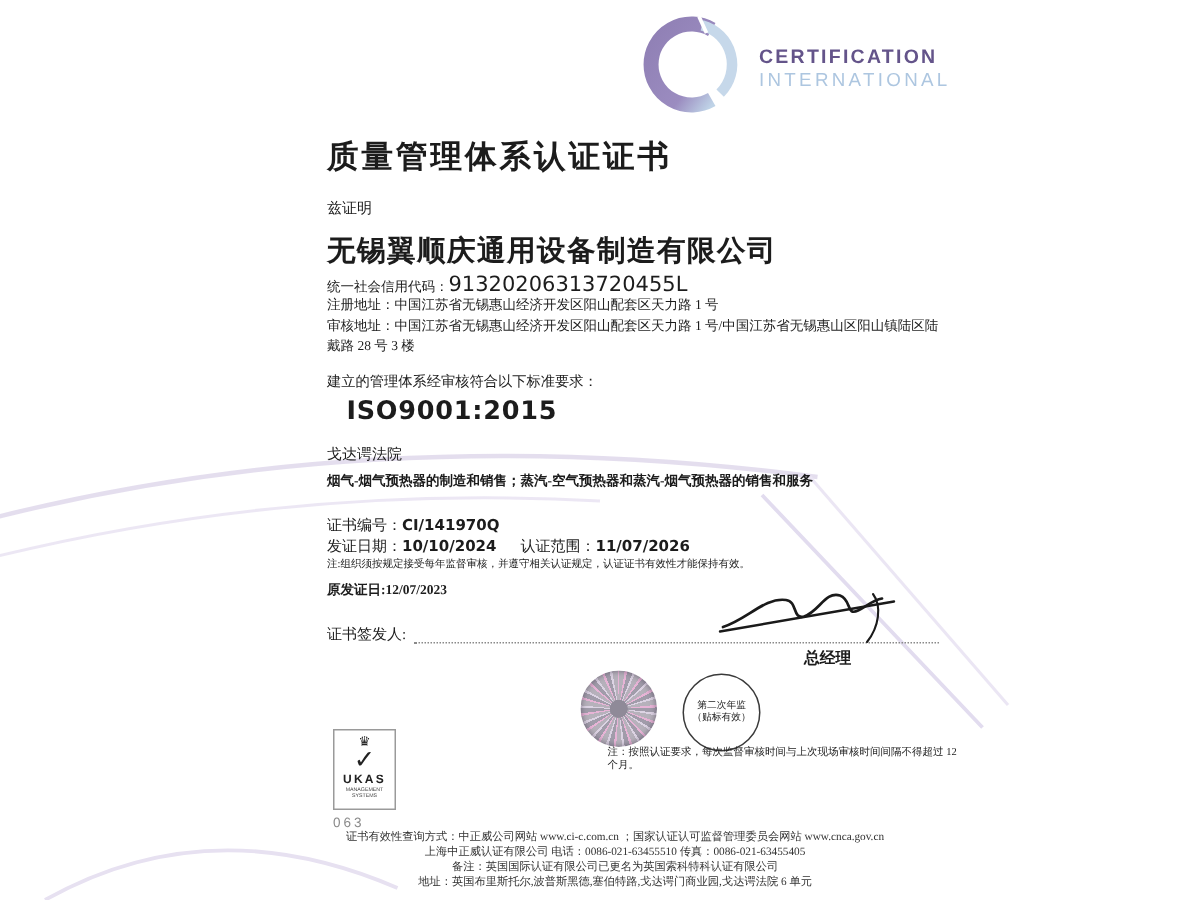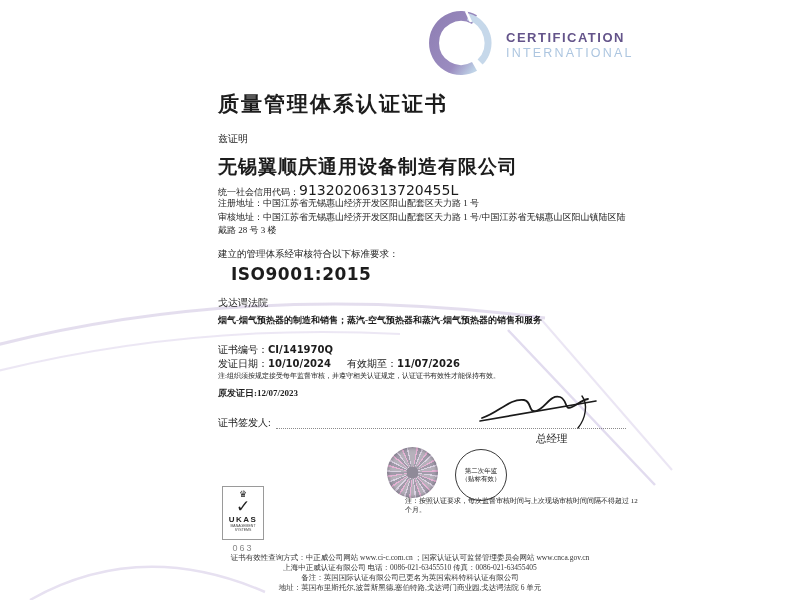--- a/index.html
+++ b/index.html
@@ -37,21 +37,21 @@
   .date-row { left:218px; top:357px; }
   .val { font-family:"DejaVu Sans","Liberation Sans",sans-serif; font-weight:bold; font-size:10px; }
   .gap { display:inline-block; width:16px; }
   .note1 { left:218px; top:371px; font-size:7px; color:#222; }
   .note2 { left:218px; top:379.5px; font-size:7px; color:#222; }
   .orig-issue { left:218px; top:387px; font-size:9px; font-weight:600; }
 
   .signer-label { left:218px; top:416px; font-size:10px; }
   .sign-line { left:276px; top:428px; width:350px; border-top:1.5px dotted #8a8a8a; height:0; }
   .signature { left:478px; top:388px; width:135px; height:42px; }
-  .signer-title { left:536px; top:432px; font-size:10.5px; }
+  .signer-title { left:536px; top:432px; font-size:10.5px;font-weight:bold; }
 
   .holo-sticker {
     left:387px; top:447px; width:51px; height:51px; border-radius:50%;
     background:
       radial-gradient(circle at 50% 50%, #8f8a98 0 16%, rgba(0,0,0,0) 17%),
       repeating-conic-gradient(from 0deg, #b6b1bb 0deg 9deg, #e7b4d6 9deg 13deg,
                                #a19caa 13deg 21deg, #dcd3e3 21deg 25deg);
     box-shadow: inset 0 0 4px rgba(60,50,70,.6);
   }
   .stamp {
@@ -64,21 +64,21 @@
 
   .ukas-box {
     left:222px; top:486px; width:42px; height:54px; border:1px solid #9a9a9a;
     box-sizing:border-box; text-align:center;
     font-family:"Liberation Sans","DejaVu Sans",sans-serif; color:#222; background:#fff;
   }
   .ukas-crown { font-size:9px; line-height:10px; margin-top:2px; }
   .ukas-check { font-size:17px; line-height:15px; font-weight:bold; }
   .ukas-name { font-size:8px; letter-spacing:1.5px; font-weight:bold; margin-top:1px; }
   .ukas-sub { font-size:3.5px; line-height:4px; color:#444; }
-  .ukas-number { left:222px; top:543px; width:42px; text-align:center; font-size:9px;
+  .ukas-number { left:222px; top:543px; width:42px; text-align:left; font-size:9px;
                  letter-spacing:2px; color:#8a8a8a;
                  font-family:"Liberation Sans","DejaVu Sans",sans-serif; }
   .iaf-oval {
     left:267px; top:497px; width:58px; height:37px; border-radius:50%;
     background:#7d6fae; display:flex; justify-content:center; align-items:center;
   }
   .iaf-inner {
     width:46px; height:26px; border-radius:50%; background:#3f57a0;
     border:1px dotted #cfd8ee; display:flex; justify-content:center; align-items:center;
     color:#ffffff; font-family:"Liberation Sans","DejaVu Sans",sans-serif;
@@ -137,21 +137,21 @@
   <div class="abs content std-intro">建立的管理体系经审核符合以下标准要求：</div>
   <div class="abs content standard">ISO9001:2015</div>
 
   <div class="abs content scope-label">戈达谔法院</div>
   <div class="abs content scope">烟气-烟气预热器的制造和销售；蒸汽-空气预热器和蒸汽-烟气预热器的销售和服务</div>
 
   <div class="abs content row cert-no-row">
     <span>证书编号：</span><span class="val">CI/141970Q</span>
   </div>
   <div class="abs content row date-row">
-    <span>发证日期：</span><span class="val">10/10/2024</span><span class="gap"></span><span>有效期至：</span><span class="val">11/07/2026</span>
+    <span>发证日期：</span><span class="val">10/10/2024</span><span class="gap"></span><span>认证范围：</span><span class="val">11/07/2026</span>
   </div>
 
   <div class="abs content note1">注:组织须按规定接受每年监督审核，并遵守相关认证规定，认证证书有效性才能保持有效。</div>
   <div class="abs content orig-issue">原发证日:12/07/2023</div>
 
   <div class="abs content signer-label">证书签发人:</div>
   <div class="abs content sign-line"></div>
   <svg class="abs content signature" viewBox="0 0 135 42" xmlns="http://www.w3.org/2000/svg">
     <path d="M4 30 C 20 25 32 10 46 12 C 54 13 50 25 58 23 C 68 20 72 6 82 9 C 90 12 86 23 94 19 C 100 16 104 12 110 11" stroke="#1a1a1a" stroke-width="1.8" fill="none" stroke-linecap="round"></path>
     <path d="M2 33 L 118 13" stroke="#1a1a1a" stroke-width="1.6" fill="none" stroke-linecap="round"></path>

